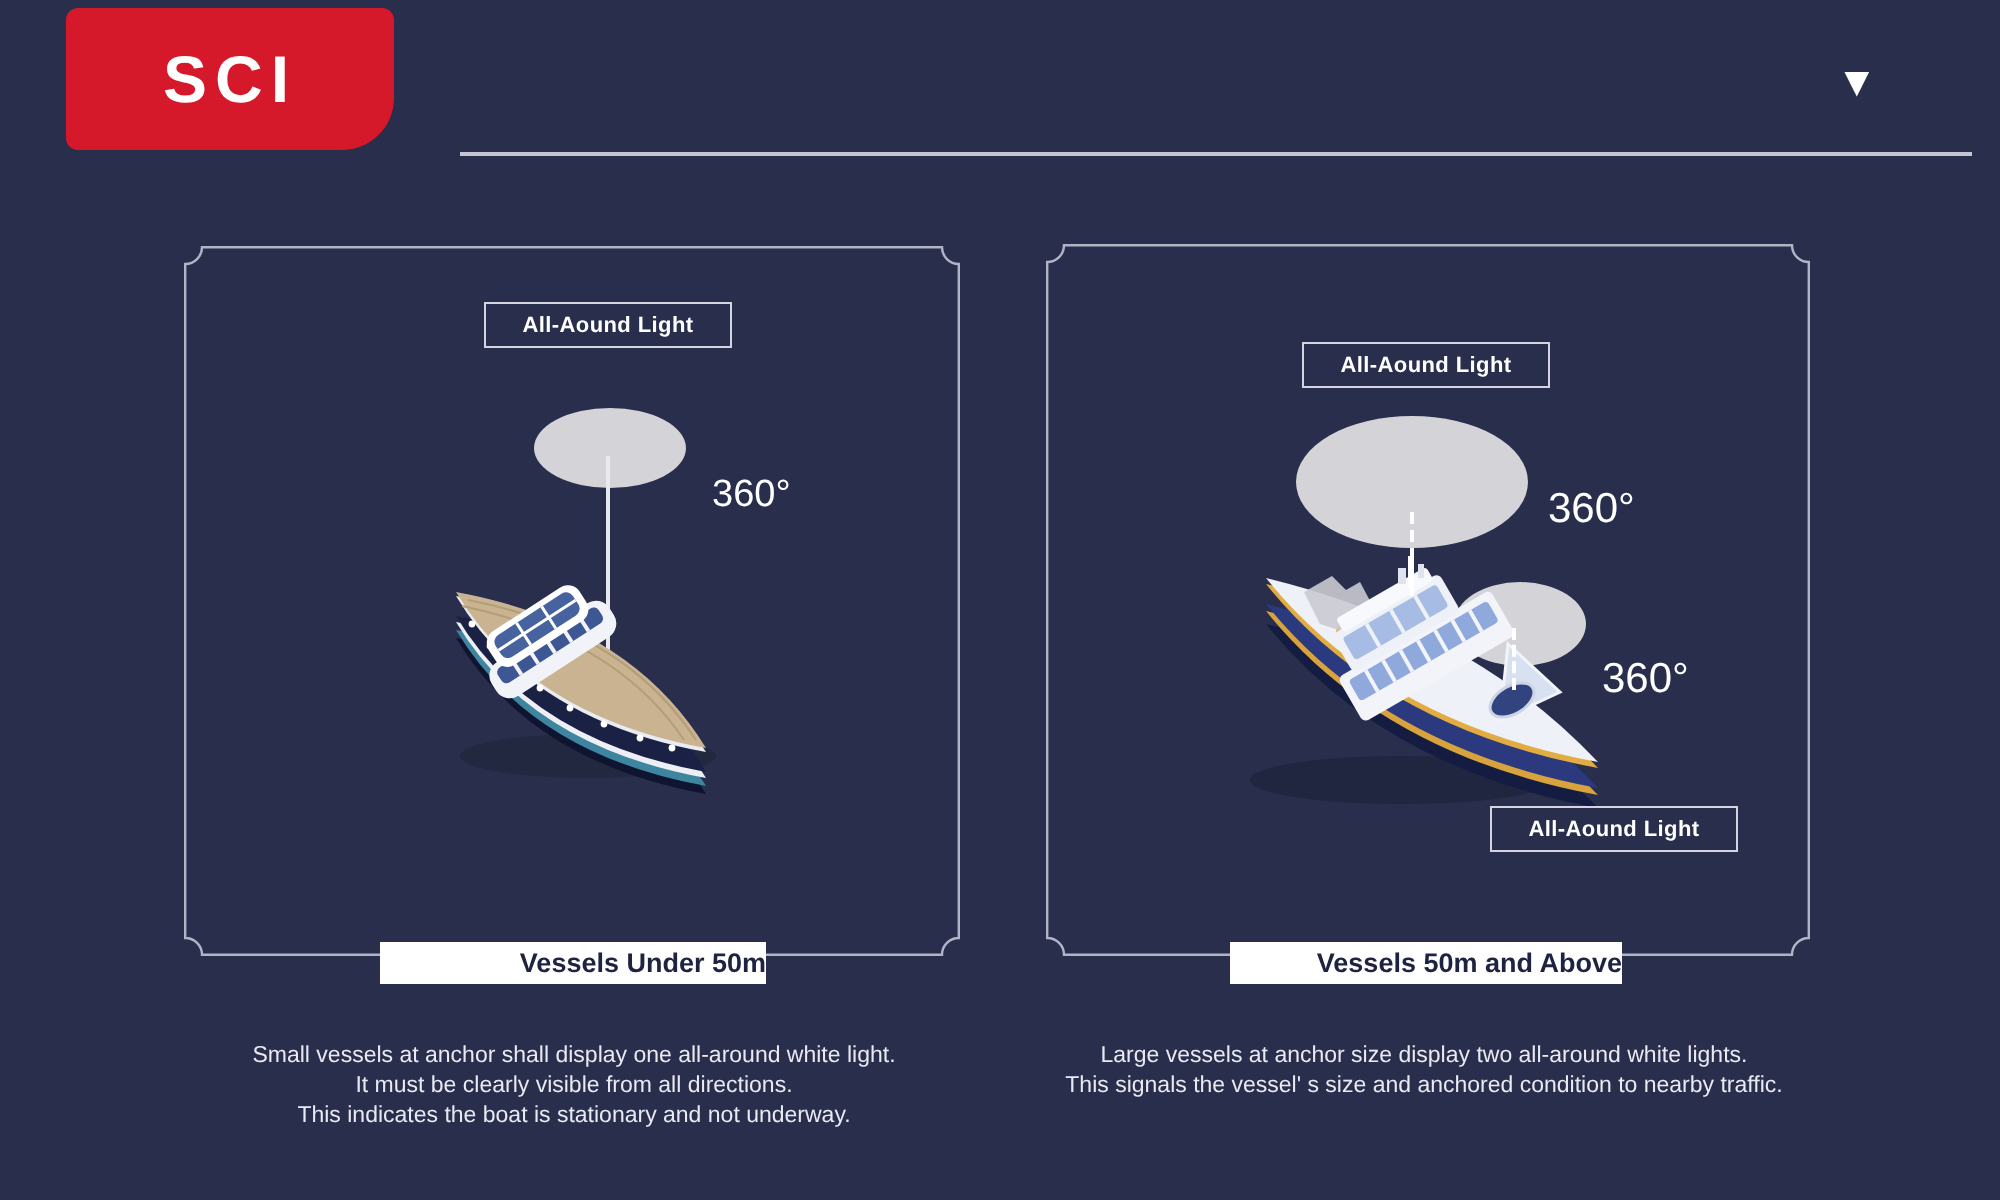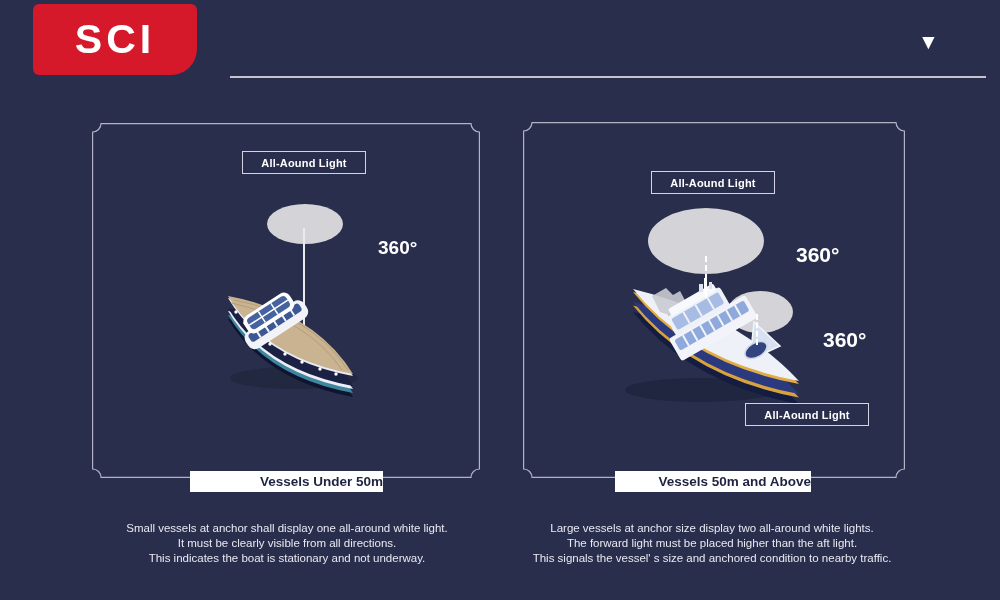--- a/index.html
+++ b/index.html
@@ -2,34 +2,34 @@
 <html><head>
 <meta charset="utf-8">
 <style>
   html,body{margin:0;padding:0;background:#282e4c;}
   .page{position:relative;width:1000px;height:600px;background:#282e4c;
         font-family:"Liberation Sans",sans-serif;overflow:hidden;}
 
   
   .logo{position:absolute;left:33px;top:4px;width:164px;height:71px;background:#d5182a;
         border-radius:6px 6px 26px 6px;display:flex;align-items:center;justify-content:center;
-        color:#fff;font-weight:bold;font-size:41px;letter-spacing:4px;}
+        color:#fff;font-weight:bold;font-size:33px;letter-spacing:4px;}
   .title{position:absolute;left:239px;top:27px;color:#fff;font-size:27px;font-weight:bold;
          letter-spacing:.2px;white-space:nowrap;}
   .dropdown{position:absolute;left:918px;top:30px;color:#fff;font-size:21px;cursor:pointer;}
   .hrule{position:absolute;left:230px;top:76px;width:756px;height:2px;background:#c6c4d2;}
 
   
   .frame{position:absolute;}
 
   
   .light-label{position:absolute;height:21px;border:1.5px solid #d3d4df;color:#fff;
                font-size:11px;font-weight:bold;display:flex;align-items:center;
                justify-content:center;letter-spacing:.2px;}
-  .angle{position:absolute;color:#fff;font-weight:bold;margin-left:22px;}
+  .angle{position:absolute;color:#fff;font-weight:normal;}
   .footer-label{position:absolute;height:21px;background:#fff;color:#1d2340;font-size:13.5px;
                 font-weight:bold;display:flex;align-items:center;justify-content:flex-end;}
 
   
   .glow{position:absolute;background:#d3d3d8;border-radius:50%;}
 
   .mast{position:absolute;width:2.5px;background:#e9eaf0;}
   .dash{position:absolute;width:0;border-left:2px dashed #ffffff;}
 
   .boat{position:absolute;}
@@ -154,17 +154,16 @@
   <div class="light-label" style="left:745px;top:403px;width:122px">
     <span>All-Aound Light</span>
   </div>
 
   <div class="footer-label" style="left:615px;top:471px;width:196px">
     <span>Vessels 50m and Above</span>
   </div>
 
   <div class="caption" style="left:512px;top:521px">
     <div>Large vessels at anchor size display two all-around white lights.</div>
-    <div>The forward light must be placed higher than the aft light.</div>
     <div>This signals the vessel' s size and anchored condition to nearby traffic.</div>
   </div>
 
 </div>
 
 </body></html>

